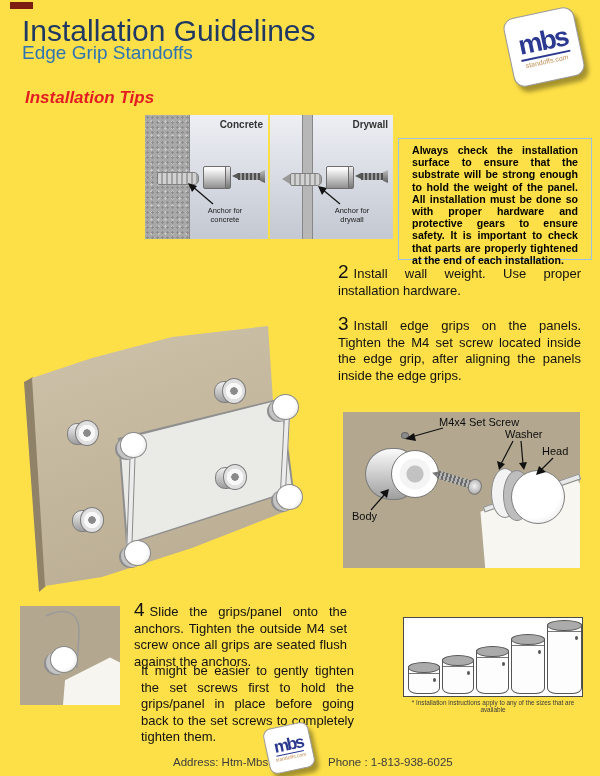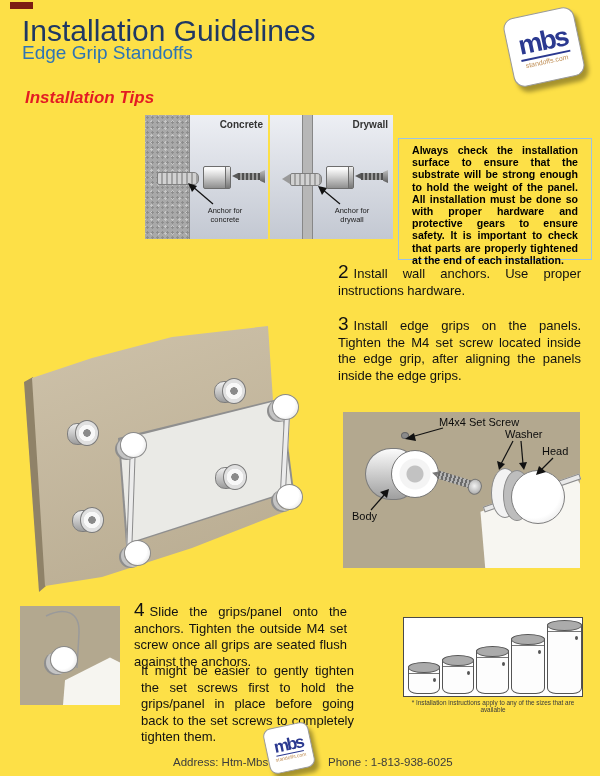--- a/index.html
+++ b/index.html
@@ -190,21 +190,21 @@
     </svg>
     <div class="anchor-note" style="left:54px;top:91px;width:56px">Anchor for
 drywall</div>
     <div class="panel-label">Drywall</div>
   </div>
 
   <div class="abs info-box">
     <div class="info-text">Always check the installation surface to ensure that the substrate will be strong enough to hold the weight of the panel. All installation must be done so with proper hardware and protective gears to ensure safety. It is important to check that parts are properly tightened at the end of each installation.</div>
   </div>
 
-  <p class="abs step step2" style="margin:0"><span class="step-num">2</span><span>Install wall anchors. Use proper instructions hardware.</span></p>
+  <p class="abs step step2" style="margin:0"><span class="step-num">2</span><span>Install wall weight. Use proper installation hardware.</span></p>
   <p class="abs step step3" style="margin:0"><span class="step-num">3</span><span>Install edge grips on the panels. Tighten the M4 set screw located inside the edge grip, after aligning the panels inside the edge grips.</span></p>
   <p class="abs step step4a" style="margin:10px"><span class="step-num">4</span><span>Slide the grips/panel onto the anchors. Tighten the outside M4 set screw once all grips are seated flush against the anchors.</span></p>
   <p class="abs step step4b" style="margin:17px"><span>It might be easier to gently tighten the set screws first to hold the grips/panel in place before going back to the set screws to completely tighten them.</span></p>
 
   <div class="abs illu1">
     <div class="wall-side"></div>
     <div class="wall-main speckle"></div>
     <div class="wanchor" style="left:202px;top:58px">
       <div class="wa-side"></div>
         <div class="wa-face"></div>

